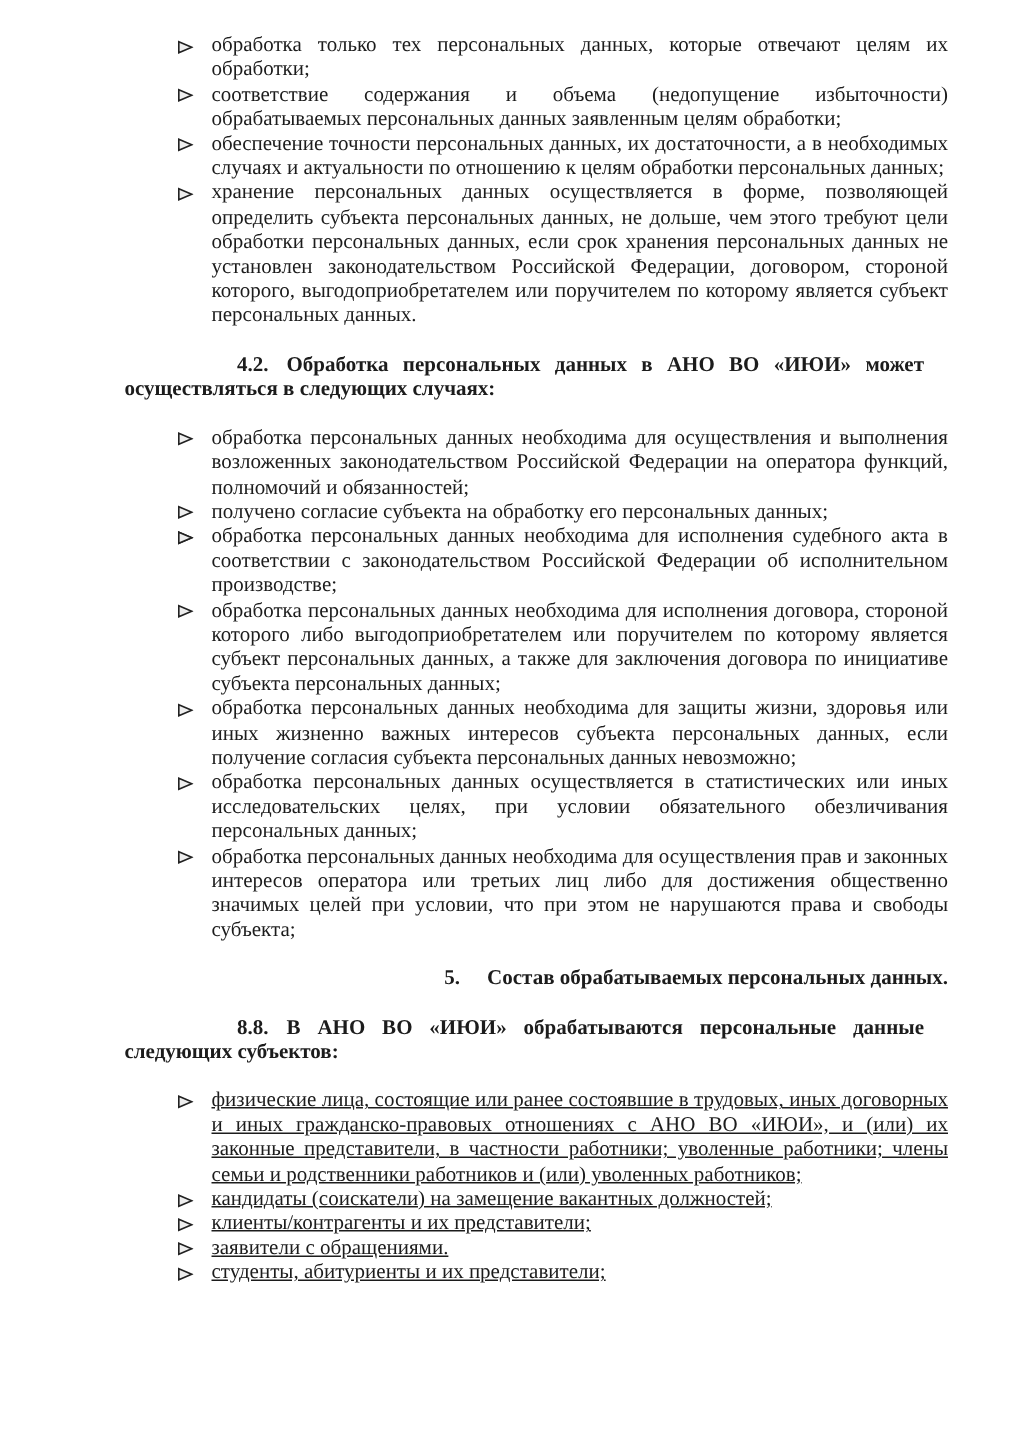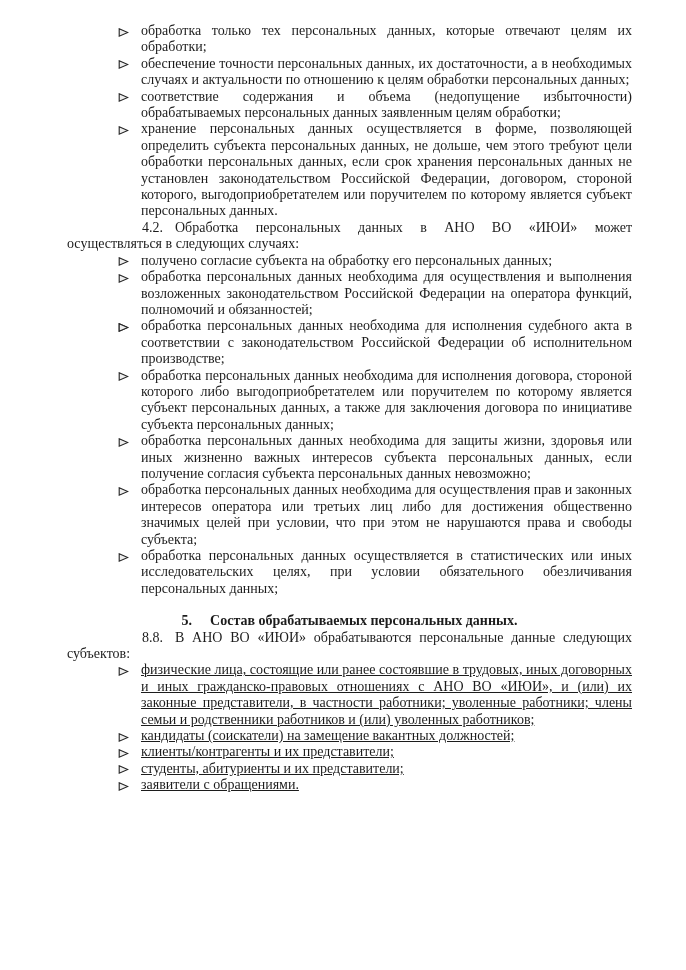--- a/index.html
+++ b/index.html
@@ -33,32 +33,33 @@
     text-align: justify;
   }
   ul.bullets li .marker {
     position: absolute;
     left: 51px;
     top: 2.5px;
     width: 11px;
     height: 11px;
   }
   p.clause {
-    margin: 0;
+    margin: 16px;
     text-indent: 75px;
+    font-weight: bold;
   }
   p.clause .num { margin-right: 12px; }
   .clause-4-2 { margin-top: 11px; }
   .list-cases { margin-top: 15px; }
   h2.section-heading {
     margin: 16px 0 0 0;
     font-size: 14px;
     line-height: 16.4px;
     font-weight: bold;
-    text-align: center;
+    text-align: right;
   }
   h2.section-heading .h-num { margin-right: 18px; }
   .clause-5-1 { margin-top: 16px; }
   .list-subjects { margin-top: 13px; text-decoration: underline; }
 </style>
 </head>
 <body>
 
 <div class="page">
   <div class="doc">
@@ -67,52 +68,52 @@
       <li>
         <span class="marker"><svg width="11" height="11" viewBox="0 0 11 11">
               <path d="M1.2 1.8 L9.8 5.5 L1.2 9.2 Z" fill="#eeeeee" stroke="#222222" stroke-width="1.1" stroke-linejoin="miter"></path>
             </svg></span>
         <span>обработка только тех персональных данных, которые отвечают целям их обработки;</span>
       </li>
       <li>
         <span class="marker"><svg width="11" height="11" viewBox="0 0 11 11">
               <path d="M1.2 1.8 L9.8 5.5 L1.2 9.2 Z" fill="#eeeeee" stroke="#222222" stroke-width="1.1" stroke-linejoin="miter"></path>
             </svg></span>
-        <span>обеспечение точности персональных данных, их достаточности, а в необходимых случаях и актуальности по отношению к целям обработки персональных данных;</span>
+        <span>соответствие содержания и объема (недопущение избыточности) обрабатываемых персональных данных заявленным целям обработки;</span>
       </li>
       <li>
         <span class="marker"><svg width="11" height="11" viewBox="0 0 11 11">
               <path d="M1.2 1.8 L9.8 5.5 L1.2 9.2 Z" fill="#eeeeee" stroke="#222222" stroke-width="1.1" stroke-linejoin="miter"></path>
             </svg></span>
-        <span>соответствие содержания и объема (недопущение избыточности) обрабатываемых персональных данных заявленным целям обработки;</span>
+        <span>обеспечение точности персональных данных, их достаточности, а в необходимых случаях и актуальности по отношению к целям обработки персональных данных;</span>
       </li>
       <li>
         <span class="marker"><svg width="11" height="11" viewBox="0 0 11 11">
               <path d="M1.2 1.8 L9.8 5.5 L1.2 9.2 Z" fill="#eeeeee" stroke="#222222" stroke-width="1.1" stroke-linejoin="miter"></path>
             </svg></span>
         <span>хранение персональных данных осуществляется в форме, позволяющей определить субъекта персональных данных, не дольше, чем этого требуют цели обработки персональных данных, если срок хранения персональных данных не установлен законодательством Российской Федерации, договором, стороной которого, выгодоприобретателем или поручителем по которому является субъект персональных данных.</span>
       </li>
     </ul>
 
     <p class="clause clause-4-2">
       <span class="num">4.2.</span><span>Обработка персональных данных в АНО ВО «ИЮИ» может осуществляться в следующих случаях:</span>
     </p>
 
     <ul class="bullets list-cases">
       <li>
         <span class="marker"><svg width="11" height="11" viewBox="0 0 11 11">
               <path d="M1.2 1.8 L9.8 5.5 L1.2 9.2 Z" fill="#eeeeee" stroke="#222222" stroke-width="1.1" stroke-linejoin="miter"></path>
             </svg></span>
-        <span>получено согласие субъекта на обработку его персональных данных;</span>
+        <span>обработка персональных данных необходима для осуществления и выполнения возложенных законодательством Российской Федерации на оператора функций, полномочий и обязанностей;</span>
       </li>
       <li>
         <span class="marker"><svg width="11" height="11" viewBox="0 0 11 11">
               <path d="M1.2 1.8 L9.8 5.5 L1.2 9.2 Z" fill="#eeeeee" stroke="#222222" stroke-width="1.1" stroke-linejoin="miter"></path>
             </svg></span>
-        <span>обработка персональных данных необходима для осуществления и выполнения возложенных законодательством Российской Федерации на оператора функций, полномочий и обязанностей;</span>
+        <span>получено согласие субъекта на обработку его персональных данных;</span>
       </li>
       <li>
         <span class="marker"><svg width="11" height="11" viewBox="0 0 11 11">
               <path d="M1.2 1.8 L9.8 5.5 L1.2 9.2 Z" fill="#eeeeee" stroke="#222222" stroke-width="1.1" stroke-linejoin="miter"></path>
             </svg></span>
       </li>
       <li>
         <span class="marker"><svg width="11" height="11" viewBox="0 0 11 11">
               <path d="M1.2 1.8 L9.8 5.5 L1.2 9.2 Z" fill="#eeeeee" stroke="#222222" stroke-width="1.1" stroke-linejoin="miter"></path>
             </svg></span>
@@ -127,27 +128,27 @@
       <li>
         <span class="marker"><svg width="11" height="11" viewBox="0 0 11 11">
               <path d="M1.2 1.8 L9.8 5.5 L1.2 9.2 Z" fill="#eeeeee" stroke="#222222" stroke-width="1.1" stroke-linejoin="miter"></path>
             </svg></span>
         <span>обработка персональных данных необходима для защиты жизни, здоровья или иных жизненно важных интересов субъекта персональных данных, если получение согласия субъекта персональных данных невозможно;</span>
       </li>
       <li>
         <span class="marker"><svg width="11" height="11" viewBox="0 0 11 11">
               <path d="M1.2 1.8 L9.8 5.5 L1.2 9.2 Z" fill="#eeeeee" stroke="#222222" stroke-width="1.1" stroke-linejoin="miter"></path>
             </svg></span>
-        <span>обработка персональных данных необходима для осуществления прав и законных интересов оператора или третьих лиц либо для достижения общественно значимых целей при условии, что при этом не нарушаются права и свободы субъекта;</span>
+        <span>обработка персональных данных осуществляется в статистических или иных исследовательских целях, при условии обязательного обезличивания персональных данных;</span>
       </li>
       <li>
         <span class="marker"><svg width="11" height="11" viewBox="0 0 11 11">
               <path d="M1.2 1.8 L9.8 5.5 L1.2 9.2 Z" fill="#eeeeee" stroke="#222222" stroke-width="1.1" stroke-linejoin="miter"></path>
             </svg></span>
-        <span>обработка персональных данных осуществляется в статистических или иных исследовательских целях, при условии обязательного обезличивания персональных данных;</span>
+        <span>обработка персональных данных необходима для осуществления прав и законных интересов оператора или третьих лиц либо для достижения общественно значимых целей при условии, что при этом не нарушаются права и свободы субъекта;</span>
       </li>
     </ul>
 
     <h2 class="section-heading">
       <span class="h-num">5.</span><span>Состав обрабатываемых персональных данных.</span>
     </h2>
 
     <p class="clause clause-5-1">
       <span class="num">8.8.</span><span>В АНО ВО «ИЮИ» обрабатываются персональные данные следующих субъектов:</span>
     </p>
@@ -168,24 +169,24 @@
       <li>
         <span class="marker"><svg width="11" height="11" viewBox="0 0 11 11">
               <path d="M1.2 1.8 L9.8 5.5 L1.2 9.2 Z" fill="#eeeeee" stroke="#222222" stroke-width="1.1" stroke-linejoin="miter"></path>
             </svg></span>
         <span>клиенты/контрагенты и их представители;</span>
       </li>
       <li>
         <span class="marker"><svg width="11" height="11" viewBox="0 0 11 11">
               <path d="M1.2 1.8 L9.8 5.5 L1.2 9.2 Z" fill="#eeeeee" stroke="#222222" stroke-width="1.1" stroke-linejoin="miter"></path>
             </svg></span>
-        <span>студенты, абитуриенты и их представители;</span>
+        <span>заявители с обращениями.</span>
       </li>
       <li>
         <span class="marker"><svg width="11" height="11" viewBox="0 0 11 11">
               <path d="M1.2 1.8 L9.8 5.5 L1.2 9.2 Z" fill="#eeeeee" stroke="#222222" stroke-width="1.1" stroke-linejoin="miter"></path>
             </svg></span>
-        <span>заявители с обращениями.</span>
+        <span>студенты, абитуриенты и их представители;</span>
       </li>
     </ul>
 
   </div>
 </div>
 
 </body></html>

